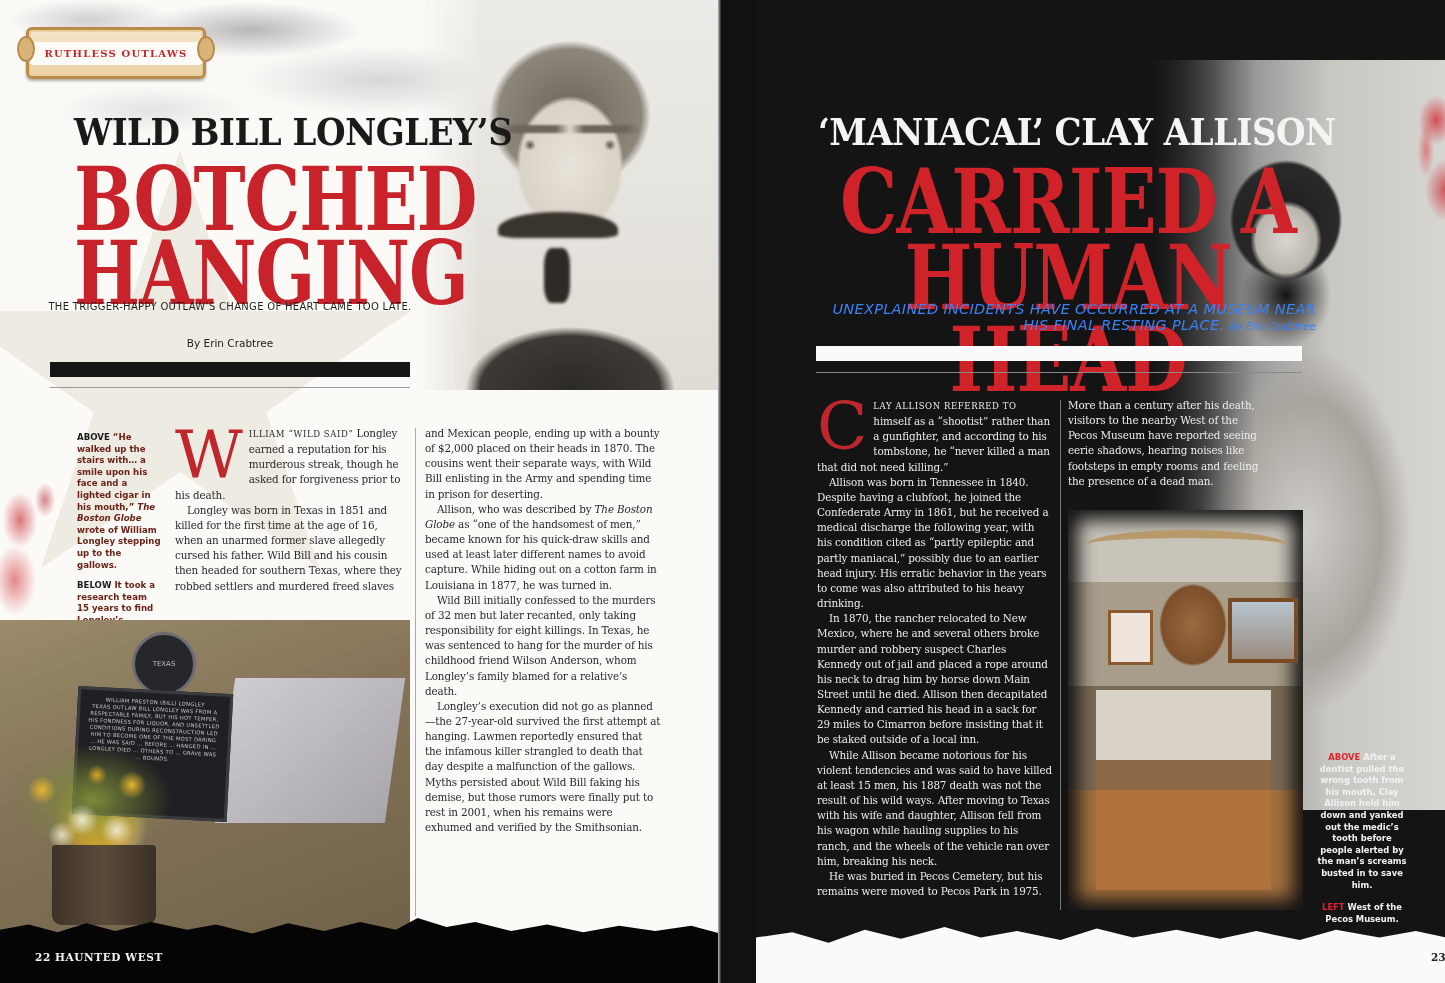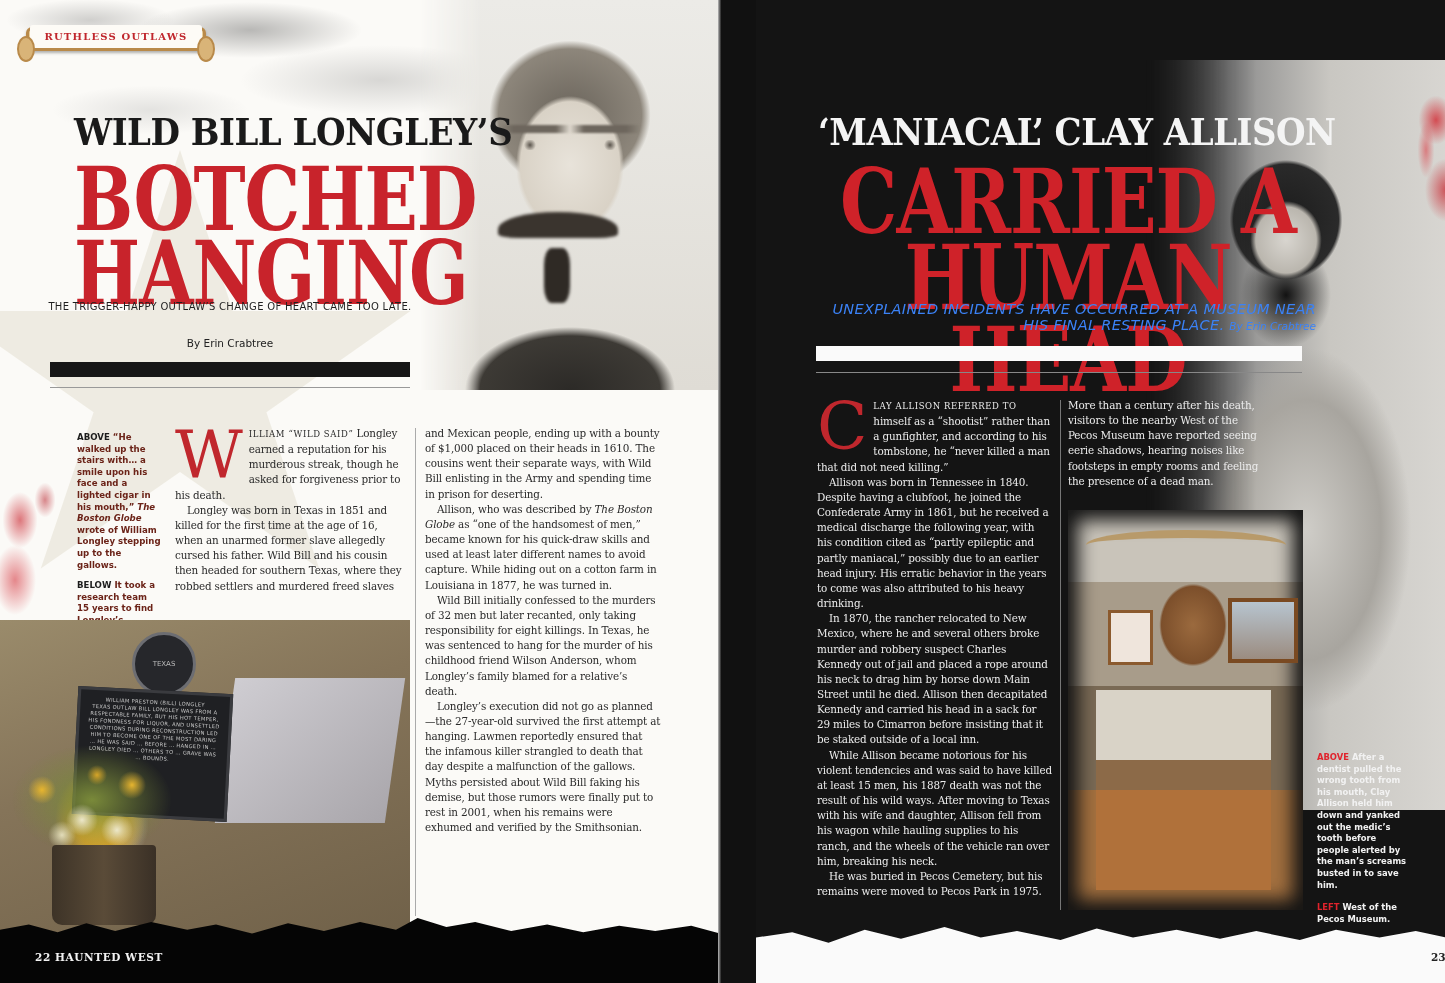--- a/index.html
+++ b/index.html
@@ -20,25 +20,25 @@
       radial-gradient(ellipse 120px 30px at 90px 20px, rgba(80,80,80,0.25), transparent 70%),
       radial-gradient(ellipse 200px 50px at 380px 80px, rgba(90,90,90,0.22), transparent 70%),
       radial-gradient(ellipse 140px 35px at 150px 110px, rgba(120,120,120,0.18), transparent 70%);
   }
   .star-bg {
     position: absolute; left: -60px; top: 150px; width: 480px; height: 460px;
     background: #ebe7dc; opacity: 0.8;
     clip-path: polygon(50% 0%, 61% 35%, 98% 35%, 68% 57%, 79% 91%, 50% 70%, 21% 91%, 32% 57%, 2% 35%, 39% 35%);
   }
   .section-tag {
-    position: absolute; left: 26px; top: 27px; width: 180px; height: 24px;
+    position: absolute; left: 26px; top: 27px; width: 180px; height: 52px;
     background: linear-gradient(#f4e4c8, #ecd3a6);
     border: 3px solid #b98a4a; border-radius: 6px;
     box-shadow: 0 0 0 2px #e9cf9c inset, 0 2px 3px rgba(0,0,0,0.3);
-    display: flex; align-items: flex-end; justify-content: center;
+    display: flex; align-items: center; justify-content: center;
   }
   .section-tag::before, .section-tag::after {
     content: ""; position: absolute; top: 6px; width: 14px; height: 22px;
     background: #d9b478; border: 2px solid #b98a4a; border-radius: 50%;
   }
   .section-tag::before { left: -12px; }
   .section-tag::after { right: -12px; }
   .section-tag span {
     font-family: "DejaVu Serif", serif; font-weight: bold; font-size: 10px;
     letter-spacing: 1.2px; color: #c0272d; background: #fdfbf6;
@@ -250,21 +250,21 @@
     background: linear-gradient(#b7c4cf, #9b8c80); border: 4px solid #7a4a22;
   }
   .museum-photo .doorway {
     position: absolute; left: 28px; top: 180px; width: 175px; height: 200px;
     background: linear-gradient(#d9d3c7 0 35%, #8c6a48 35% 50%, #b0713a 50% 100%);
   }
 
   .caption-right {
     position: absolute; left: 561px; top: 752px; width: 90px;
     font-family: "DejaVu Sans", sans-serif; font-weight: bold; font-size: 8.4px;
-    line-height: 1.38; color: #f2f2f2;
+    line-height: 1.38; color: #f2f2f2; text-align: center;
   }
   .caption-right .lbl { color: #e0232c; }
   .caption-right p { margin-bottom: 11px; }
 
   .torn-right {
     position: absolute; left: 0; top: 918px; width: 725px; height: 65px; background: #fafafa;
     clip-path: polygon(0 30%, 5% 22%, 10% 38%, 15% 18%, 20% 32%, 26% 14%, 31% 30%, 36% 20%, 42% 34%, 47% 16%, 52% 30%, 58% 18%, 64% 32%, 69% 20%, 75% 34%, 80% 18%, 86% 30%, 91% 20%, 96% 32%, 100% 22%, 100% 100%, 0 100%);
   }
   .folio-right {
     position: absolute; left: 675px; top: 951px;
@@ -323,21 +323,21 @@
         <span class="dropcap">W</span>
         <span class="smallcaps">ILLIAM “WILD SAID”</span>
         <span>Longley earned a reputation for his murderous streak, though he asked for forgiveness prior to his death.</span>
       </p>
       <p>Longley was born in Texas in 1851 and killed for the first time at the age of 16, when an unarmed former slave allegedly cursed his father. Wild Bill and his cousin then headed for southern Texas, where they robbed settlers and murdered freed slaves</p>
     </div>
 
     <div class="col-divider" style="left:415px; top:428px; height:488px;"></div>
 
     <div class="body-col col-l2">
-      <p class="first">and Mexican people, ending up with a bounty of $1,000 placed on their heads in 1610. The cousins went their separate ways, with Wild Bill enlisting in the Army and spending time in prison for deserting.</p>
+      <p class="first">and Mexican people, ending up with a bounty of $2,000 placed on their heads in 1870. The cousins went their separate ways, with Wild Bill enlisting in the Army and spending time in prison for deserting.</p>
       <p>
         <span>Allison, who was described by</span>
         <em>The Boston Globe</em>
         <span>as “one of the handsomest of men,” became known for his quick-draw skills and used at least later different names to avoid capture. While hiding out on a cotton farm in Louisiana in 1877, he was turned in.</span>
       </p>
       <p>Wild Bill initially confessed to the murders of 32 men but later recanted, only taking responsibility for eight killings. In Texas, he was sentenced to hang for the murder of his childhood friend Wilson Anderson, whom Longley’s family blamed for a relative’s death.</p>
       <p>Longley’s execution did not go as planned—the 27-year-old survived the first attempt at hanging. Lawmen reportedly ensured that the infamous killer strangled to death that day despite a malfunction of the gallows. Myths persisted about Wild Bill faking his demise, but those rumors were finally put to rest in 2001, when his remains were exhumed and verified by the Smithsonian.</p>
     </div>
 
     <div class="grave-photo">

